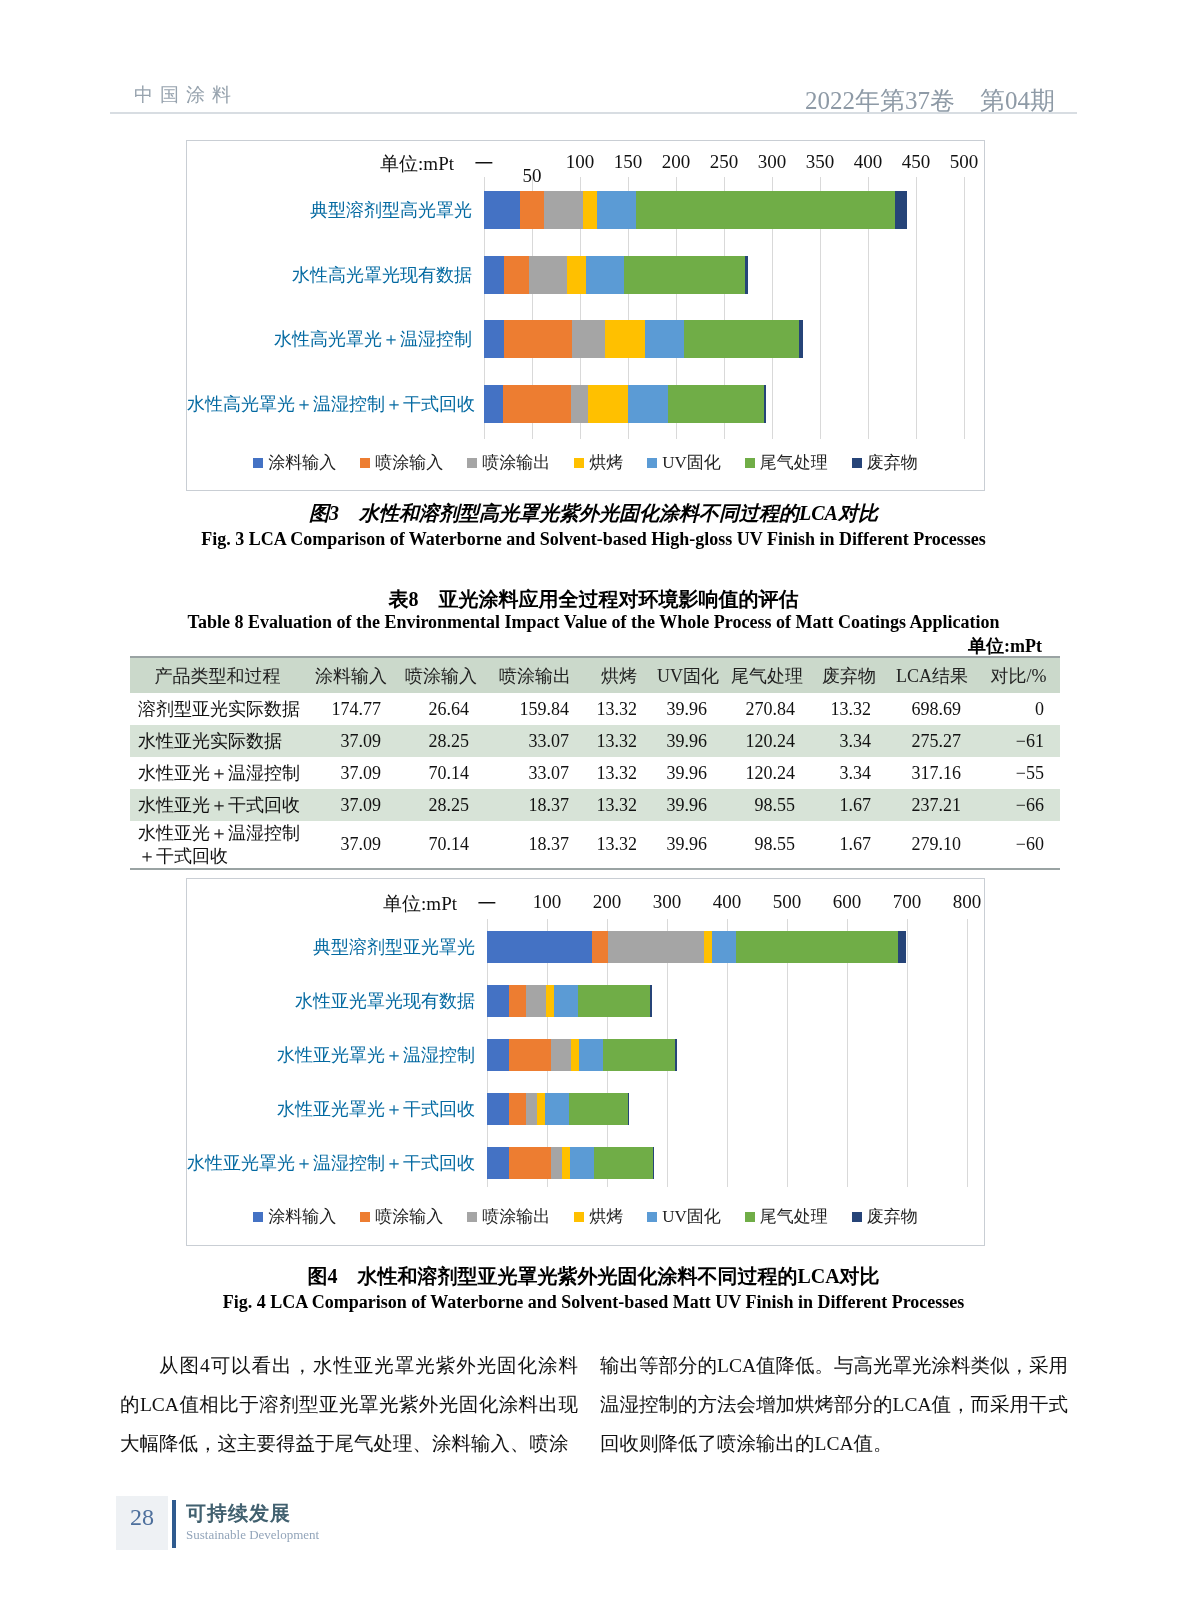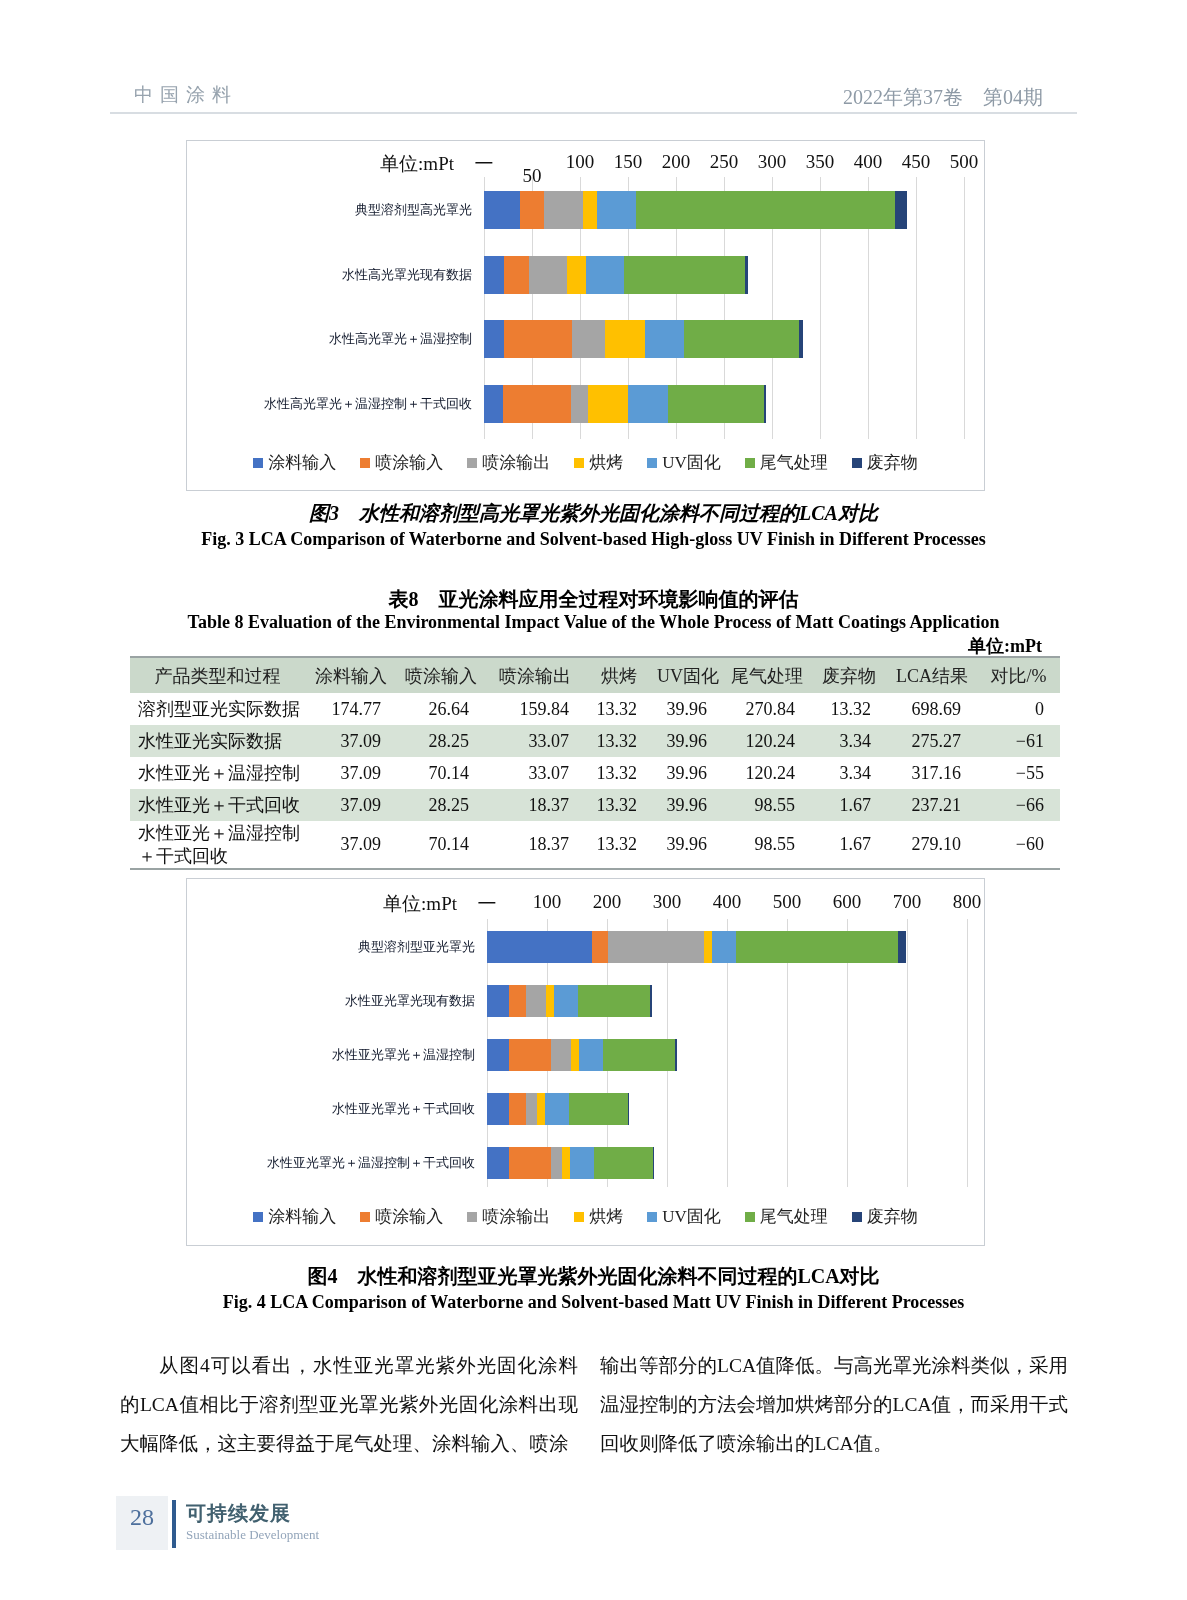--- a/index.html
+++ b/index.html
@@ -2,30 +2,30 @@
 <html><head>
 <meta charset="utf-8">
 <style>
   html,body{margin:0;padding:0;background:#888;}
   .page{
     position:relative;width:1187px;height:1600px;margin:0 auto;background:#ffffff;
     font-family:"Liberation Serif","DejaVu Serif",serif;color:#1a1a1a;overflow:hidden;
   }
   
   .hdr-left{position:absolute;left:134px;top:82px;font-size:19px;letter-spacing:7px;color:#97a3ae;}
-  .hdr-right{position:absolute;right:144px;top:84px;font-size:20px;color:#8e9aa6;}
+  .hdr-right{position:absolute;right:132px;top:84px;font-size:25px;color:#8e9aa6;}
   .hdr-rule{position:absolute;left:110px;top:112px;width:967px;height:2px;background:#d8dde2;}
   
   .chart-box{position:absolute;left:186px;width:797px;border:1.5px solid #c9ced4;background:#fff;}
   #chart1{top:140px;height:349px;}
   #chart2{top:878px;height:366px;}
   .unit-label{position:absolute;left:0;text-align:right;font-size:19px;color:#111;}
   .tick{position:absolute;transform:translateX(-50%);font-size:19px;color:#111;white-space:nowrap;}
   .gridline{position:absolute;width:1px;background:#d9d9d9;}
-  .cat-label{position:absolute;text-align:right;font-size:13px;color:#0f172a;transform:translateY(-50%);white-space:nowrap;}
+  .cat-label{position:absolute;text-align:right;font-size:18px;color:#0369a1;transform:translateY(-50%);white-space:nowrap;}
   .bar{position:absolute;display:flex;}
   .seg{height:100%;}
   .legend{position:absolute;left:0;width:100%;display:flex;justify-content:center;gap:24px;font-size:17px;color:#222;}
   .legend-item{display:inline-flex;align-items:center;gap:5px;white-space:nowrap;}
   .swatch{width:10px;height:10px;display:inline-block;}
   
   .caption-zh{position:absolute;left:110px;width:967px;text-align:center;font-size:20px;font-weight:bold;color:#000;}
   .caption-en{position:absolute;left:110px;width:967px;text-align:center;font-size:18px;font-weight:bold;color:#000;}
   #fig3-zh{top:500px;font-style:italic;} #fig3-en{top:529px;}
   #tbl-zh{top:586px;} #tbl-en{top:612px;}

